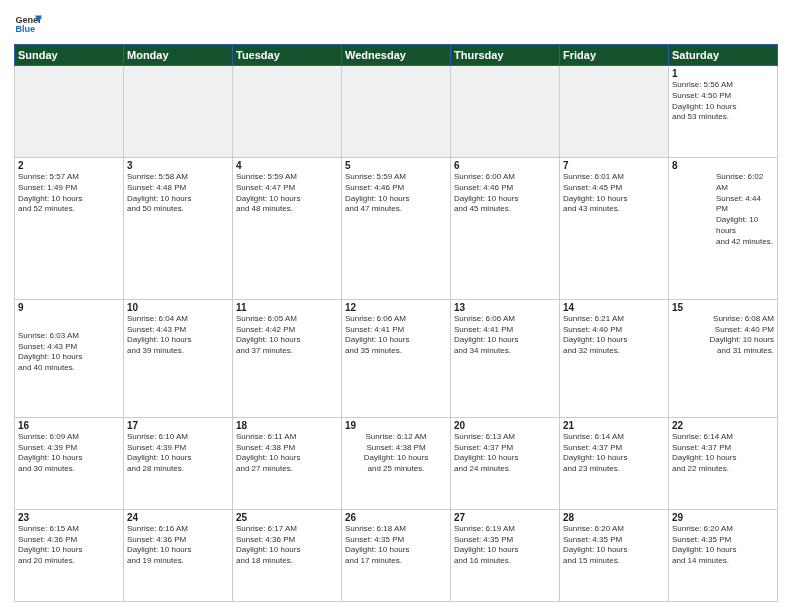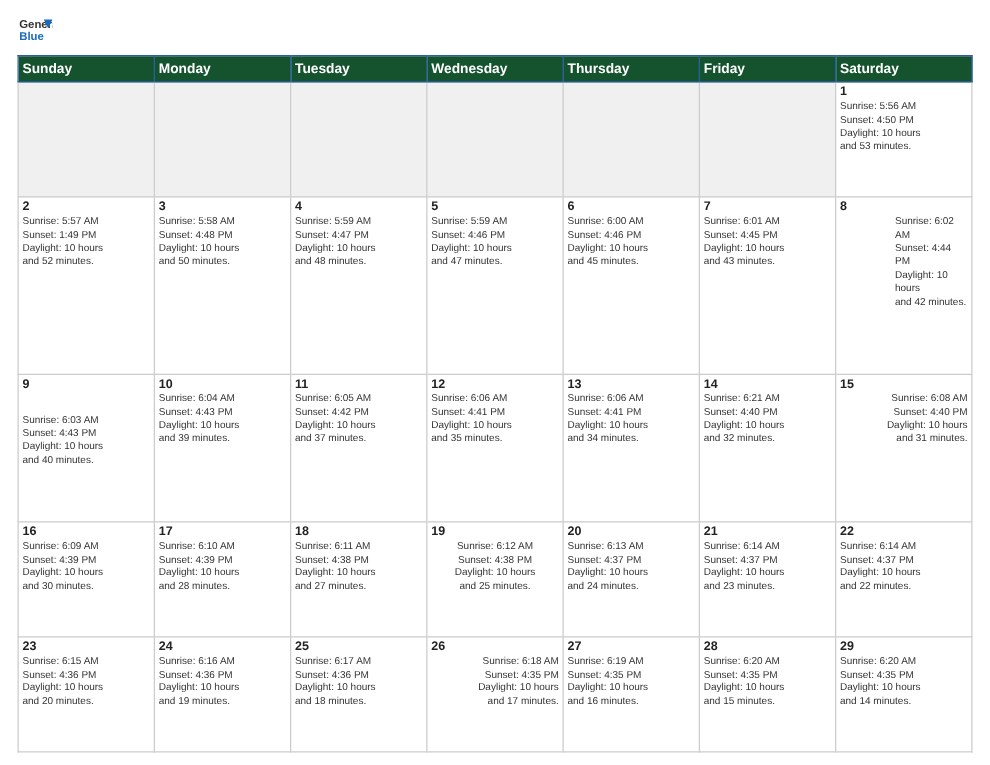--- a/index.html
+++ b/index.html
@@ -301,21 +301,21 @@
           </td>
           <td>
             <span class="day-num">25</span>
             <div class="day-info" style="white-space: pre-line;">Sunrise: 6:17 AM
 Sunset: 4:36 PM
 Daylight: 10 hours
 and 18 minutes.</div>
           </td>
           <td>
             <span class="day-num">26</span>
-            <div class="day-info" style="white-space: pre-line; text-align: right;">Sunrise: 6:18 AM
+            <div class="day-info" style="white-space: pre-line;">Sunrise: 6:18 AM
 Sunset: 4:35 PM
 Daylight: 10 hours
 and 17 minutes.</div>
           </td>
           <td>
             <span class="day-num">27</span>
             <div class="day-info" style="white-space: pre-line;">Sunrise: 6:19 AM
 Sunset: 4:35 PM
 Daylight: 10 hours
 and 16 minutes.</div>

